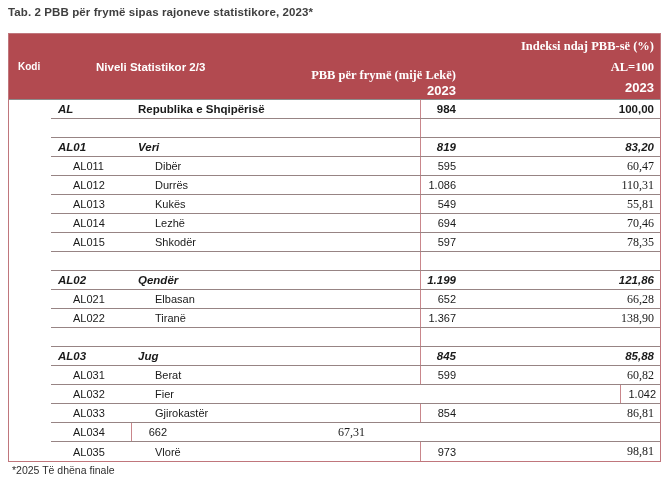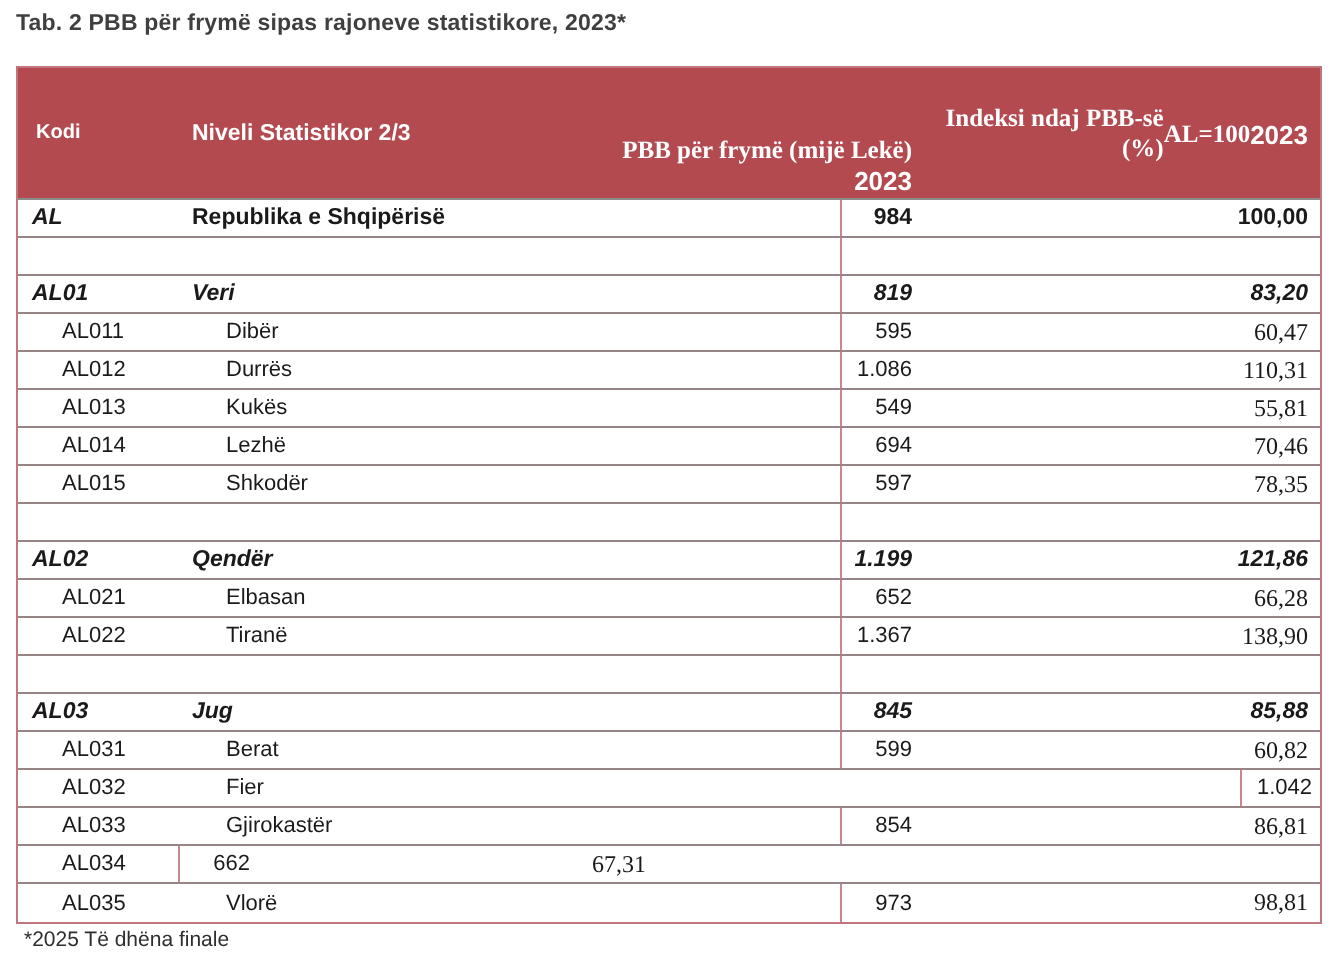--- a/index.html
+++ b/index.html
@@ -14,29 +14,29 @@
 
   
   .header-row { display:flex; height:66px; background:#b24a50; color:#ffffff;
     border-bottom:1px solid #8c8c8c; }
   .h-code  { width:80px;  padding-left:9px; display:flex; align-items:center;
     font-weight:bold; font-size:10px; }
   .h-name  { flex:1; padding-left:7px; display:flex; align-items:center;
     font-weight:bold; font-size:11.5px; }
   .h-pbb   { width:220px; display:flex; flex-direction:column; justify-content:space-between;
     align-items:flex-end; padding:6px 4px 4px 0; text-align:left;margin-top:28px; }
-  .h-idx   { width:200px; display:flex; justify-content:space-between;
-    align-items:center; padding:5px 6px 4px 0; text-align:right; }
+  .h-idx   { width:200px; display:flex; flex-direction:column; justify-content:space-between;
+    align-items:flex-end; padding:5px 6px 4px 0; text-align:right; }
   .h-serif { font-family:"Liberation Serif", serif; font-weight:bold; font-size:12.5px;
     line-height:1.2; }
   .h-pbb .h-serif { max-width:150px; }
   .h-year  { font-weight:bold; font-size:13px; }
 
   
-  .row { display:flex; height:19px; border-bottom:1px solid #978484; align-items:flex-start; }
+  .row { display:flex; height:19px; border-bottom:1px solid #978484; align-items:flex-start;margin-left:42px; }
   .row:last-child { border-bottom:none; }
   .c-code { width:80px; padding-left:7px; align-self:stretch; display:flex; align-items:center; }
   .c-name { flex:1; padding-left:7px; align-self:stretch; display:flex; align-items:center; }
   .c-pbb  { width:40px; align-self:stretch; display:flex; align-items:center;
     justify-content:flex-end; padding-right:4px; border-left:1px solid #c9868b; }
   .c-idx  { width:200px; align-self:stretch; display:flex; align-items:center;
     justify-content:flex-end; padding-right:6px; }
 
   .row.total { font-weight:bold; font-size:11.5px; }
   .row.total .c-code { font-style:italic; }

